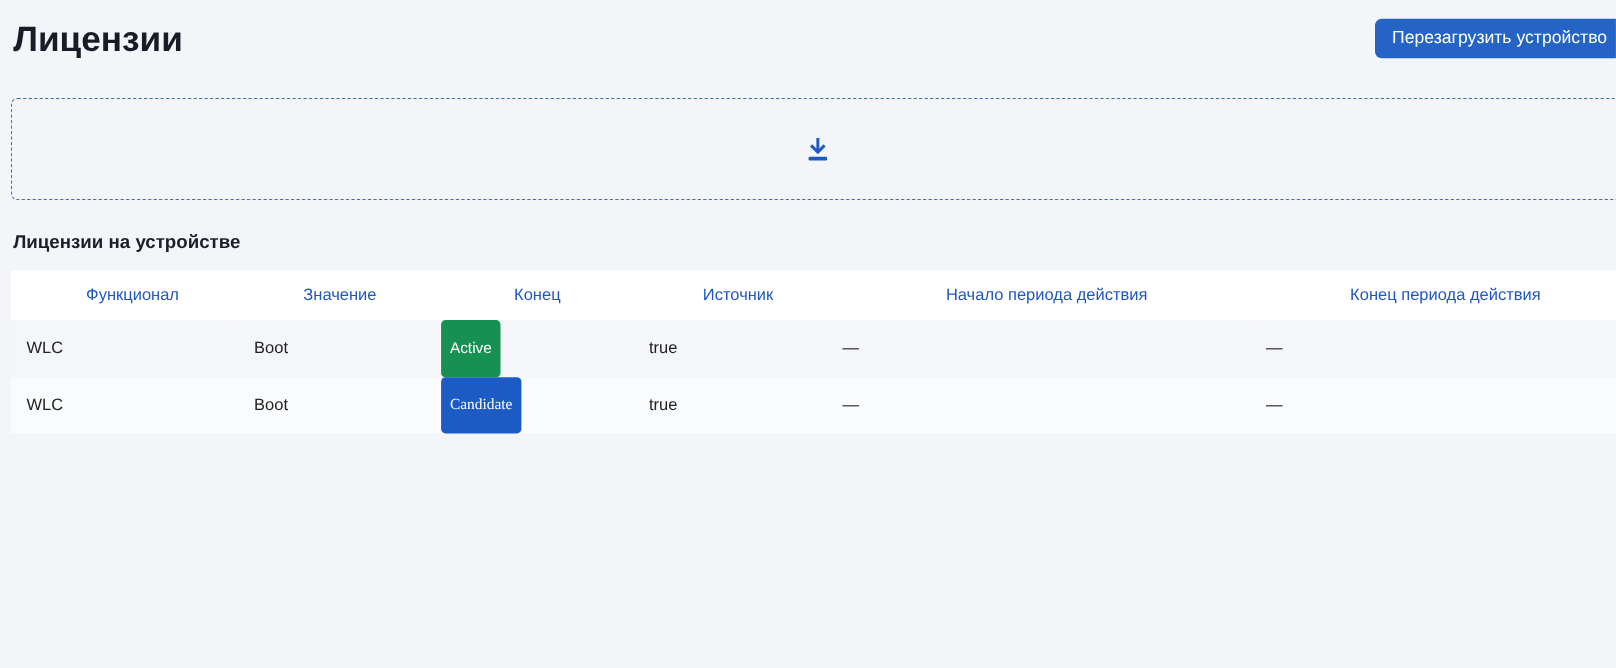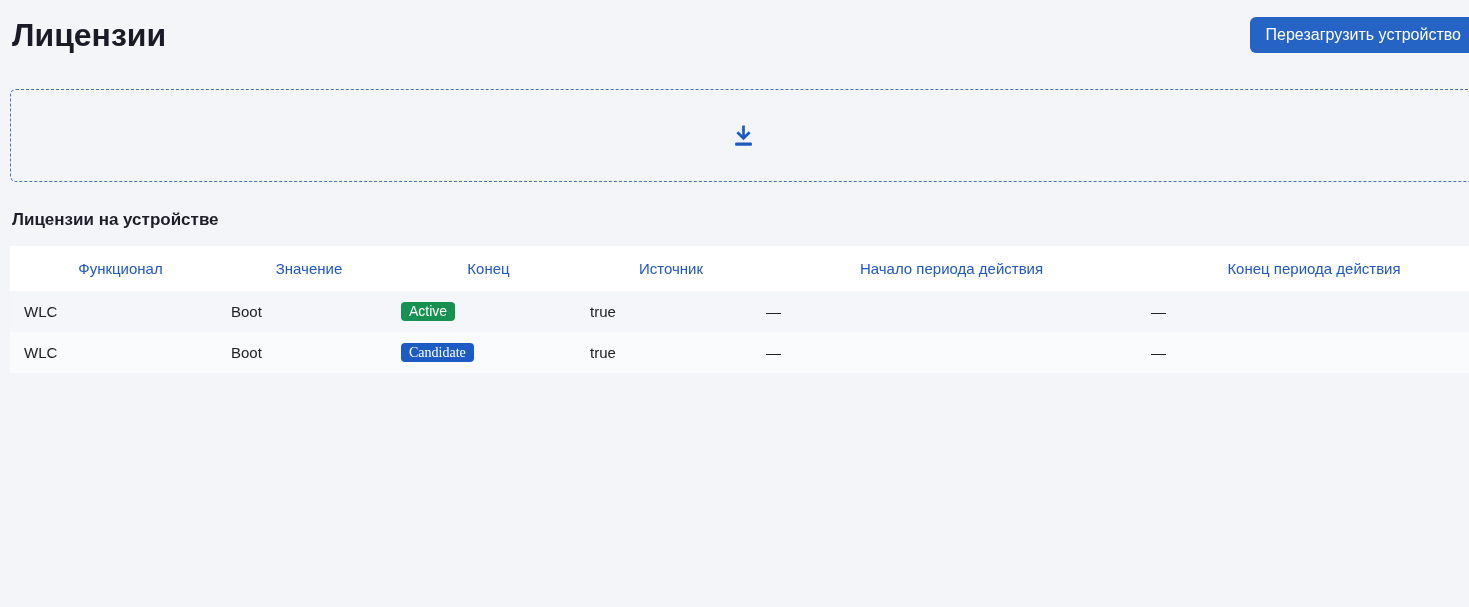--- a/index.html
+++ b/index.html
@@ -94,21 +94,21 @@
   }
   table.licenses tbody tr { height: 41px; }
   table.licenses tbody tr:nth-child(odd)  { background: #f5f6fa; }
   table.licenses tbody tr:nth-child(even) { background: #fafbfd; }
   table.licenses td {
     padding-left: 14px;
     color: #222;
   }
   .badge {
     display: inline-block;
-    padding: 1px 8px;
+    padding: 17px 8px;
     border-radius: 4px;
     color: #fff;
     font-size: 14px;
     line-height: 1.25;
   }
   .badge-active    { background: var(--active-badge); }
   .badge-candidate { background: var(--candidate-badge); font-family: Liberation Serif, serif; }
 </style>
 </head>
 <body>

